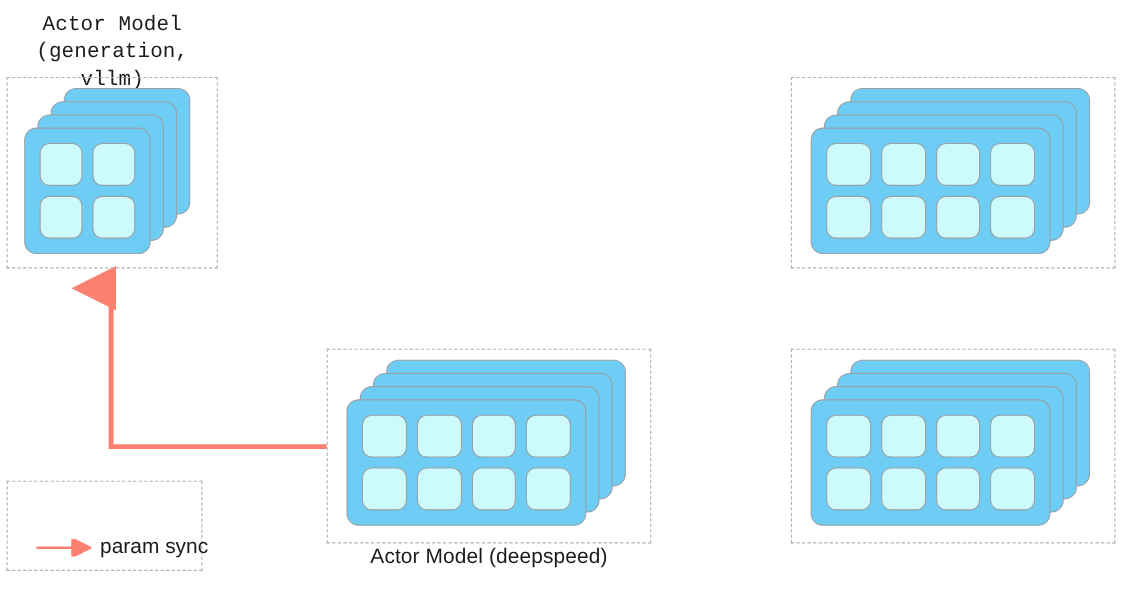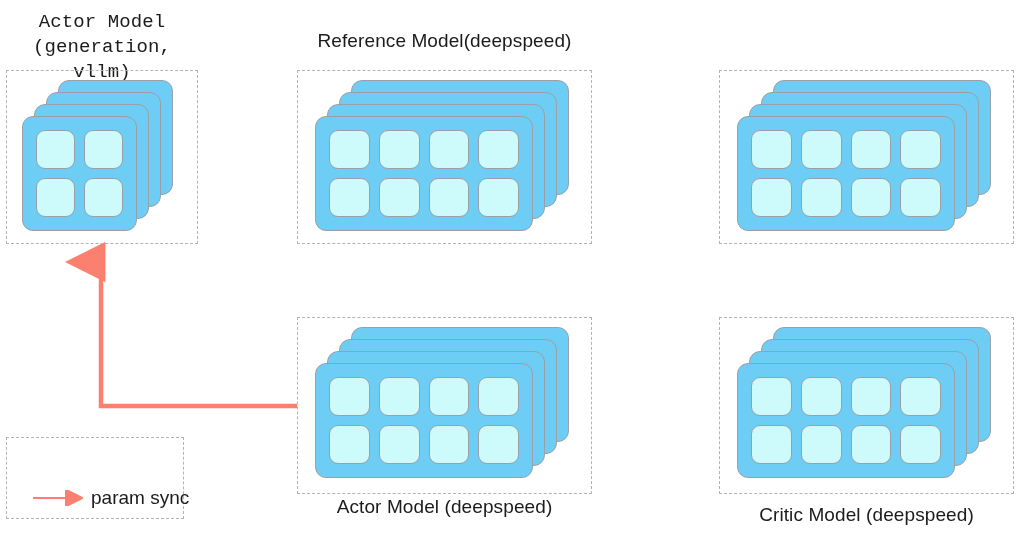--- a/index.html
+++ b/index.html
@@ -135,39 +135,20 @@
       <div class="card" style="left:12px; top:24px;   width:115px; height:115px;"></div>
       <div class="card front g2" style="left:0px;  top:36px;   width:115px; height:115px;">
         <div class="cell"></div>
         <div class="cell"></div>
         <div class="cell"></div>
         <div class="cell"></div>
       </div>
     </div>
   </div>
 
-  <div class="group" style="left:297px; top:28px; width:295px; height:216px;">
-    <div class="group-label" style="top:0px;">Reference Model(deepspeed)</div>
-    <div class="dash-box" style="left:0px; top:42px; width:295px; height:174px;"></div>
-    <div class="stack" style="left:18px; top:52px; width:262px; height:155px;">
-      <div class="card" style="left:36px; top:0px;  width:218px; height:115px;"></div>
-      <div class="card" style="left:24px; top:12px; width:218px; height:115px;"></div>
-      <div class="card" style="left:12px; top:24px; width:218px; height:115px;"></div>
-      <div class="card front g4" style="left:0px;  top:36px; width:218px; height:115px;">
-        <div class="cell"></div>
-        <div class="cell"></div>
-        <div class="cell"></div>
-        <div class="cell"></div>
-        <div class="cell"></div>
-        <div class="cell"></div>
-        <div class="cell"></div>
-        <div class="cell"></div>
-      </div>
-    </div>
-  </div>
 
   <div class="group" style="left:719px; top:28px; width:295px; height:216px;">
     <div class="dash-box" style="left:0px; top:42px; width:295px; height:174px;"></div>
     <div class="stack" style="left:18px; top:52px; width:262px; height:155px;">
       <div class="card" style="left:36px; top:0px;  width:218px; height:115px;"></div>
       <div class="card" style="left:24px; top:12px; width:218px; height:115px;"></div>
       <div class="card" style="left:12px; top:24px; width:218px; height:115px;"></div>
       <div class="card front g4" style="left:0px;  top:36px; width:218px; height:115px;">
         <div class="cell"></div>
         <div class="cell"></div>
@@ -211,21 +192,20 @@
         <div class="cell"></div>
         <div class="cell"></div>
         <div class="cell"></div>
         <div class="cell"></div>
         <div class="cell"></div>
         <div class="cell"></div>
         <div class="cell"></div>
         <div class="cell"></div>
       </div>
     </div>
-    <div class="group-label" style="top:185px;">Critic Model (deepspeed)</div>
   </div>
 
   <div class="legend">
     <div class="legend-row">
       <svg class="legend-arrow" viewBox="0 0 52 16" xmlns="http://www.w3.org/2000/svg">
         <defs>
           <marker id="legend-head" markerWidth="9" markerHeight="9" refX="1" refY="4.5" orient="auto" markerUnits="strokeWidth">
             <path d="M 0 0 L 9 4.5 L 0 9 Z" fill="#fc8070"></path>
           </marker>
         </defs>

